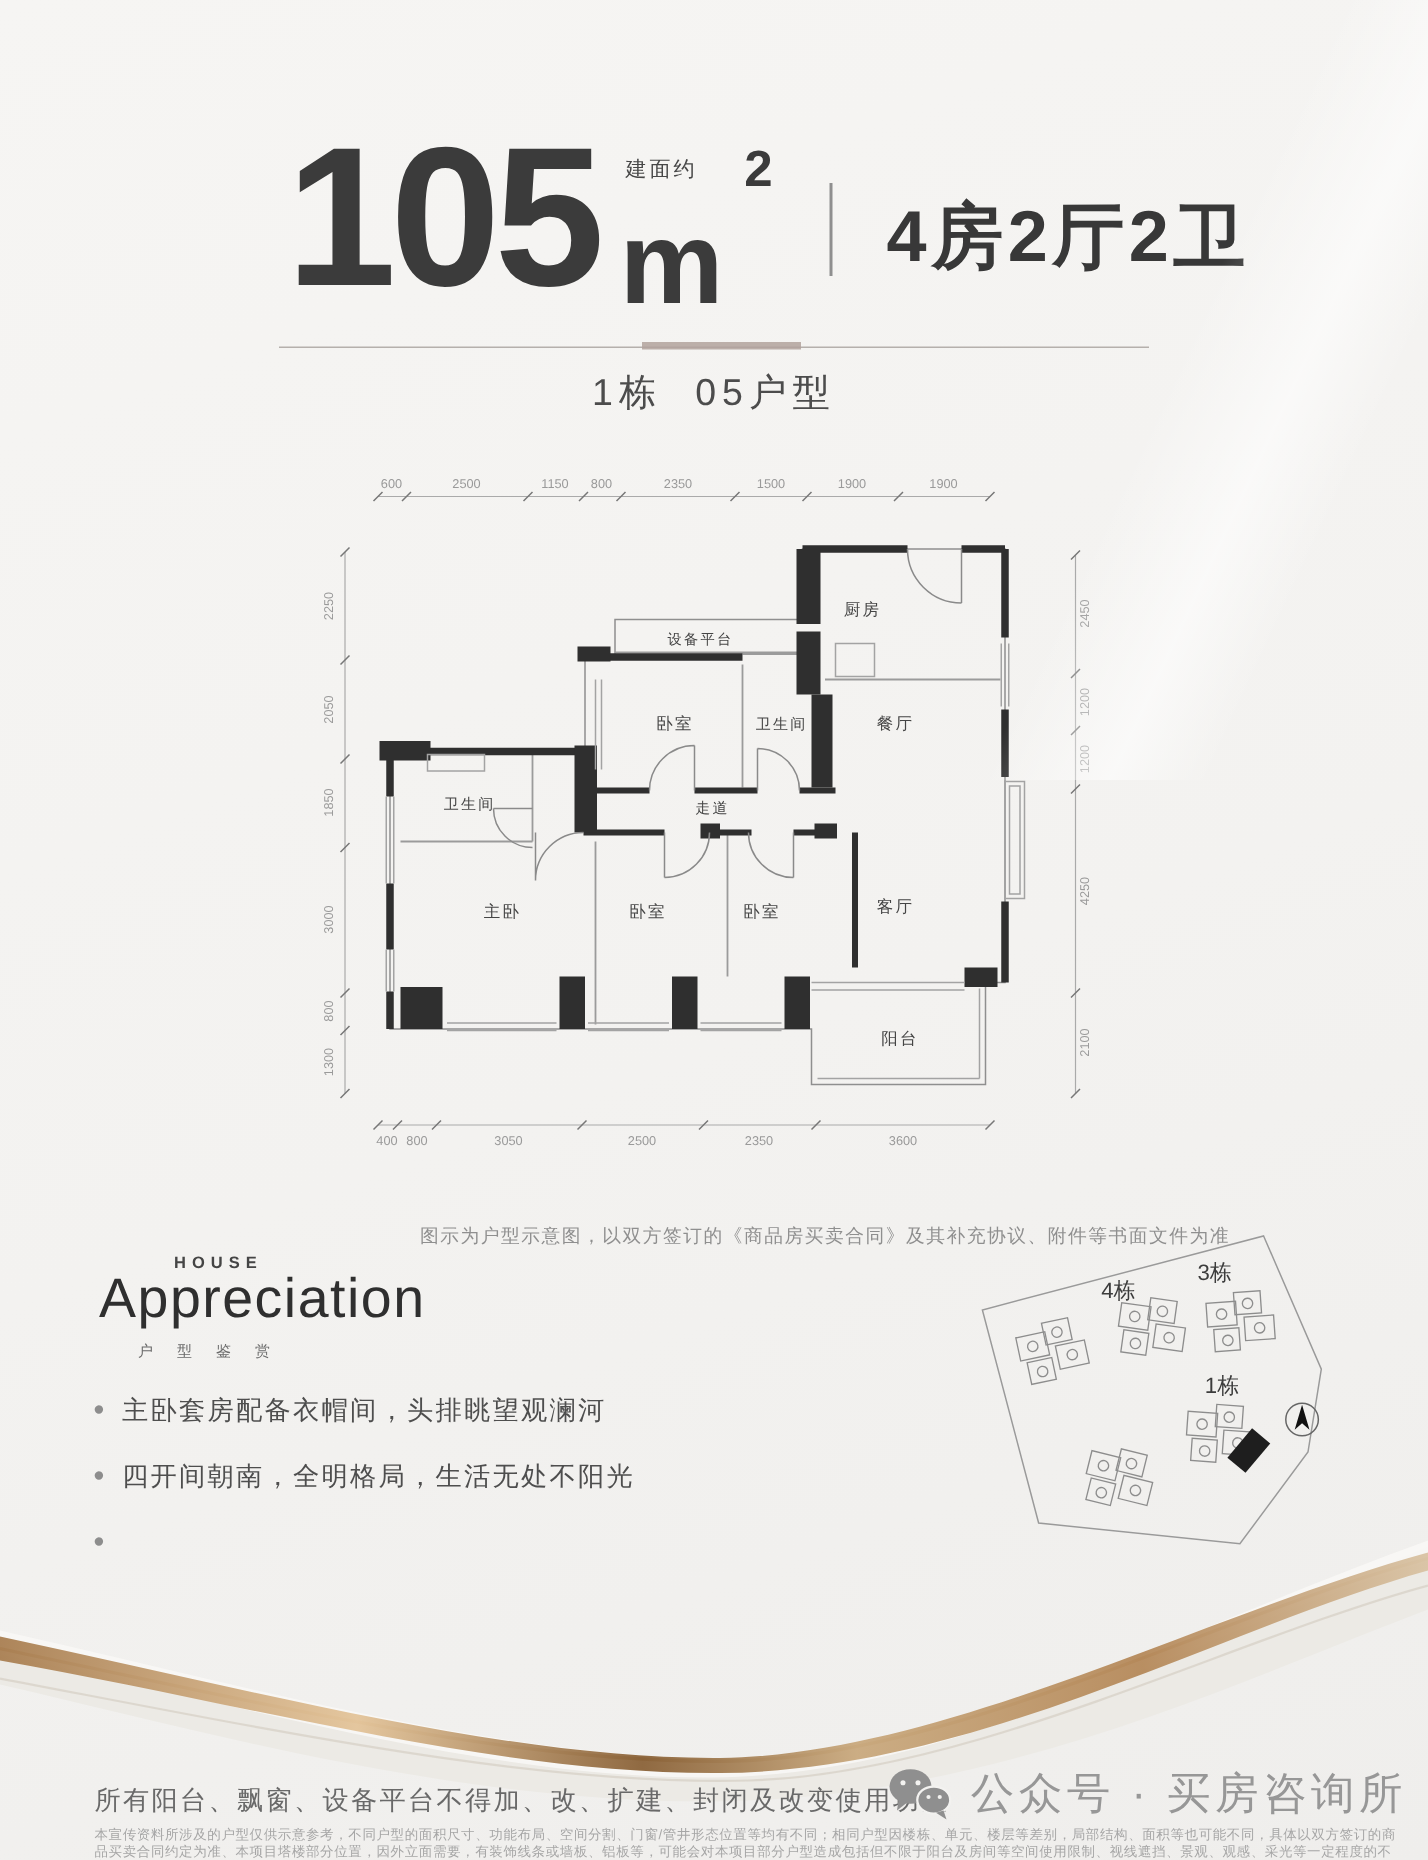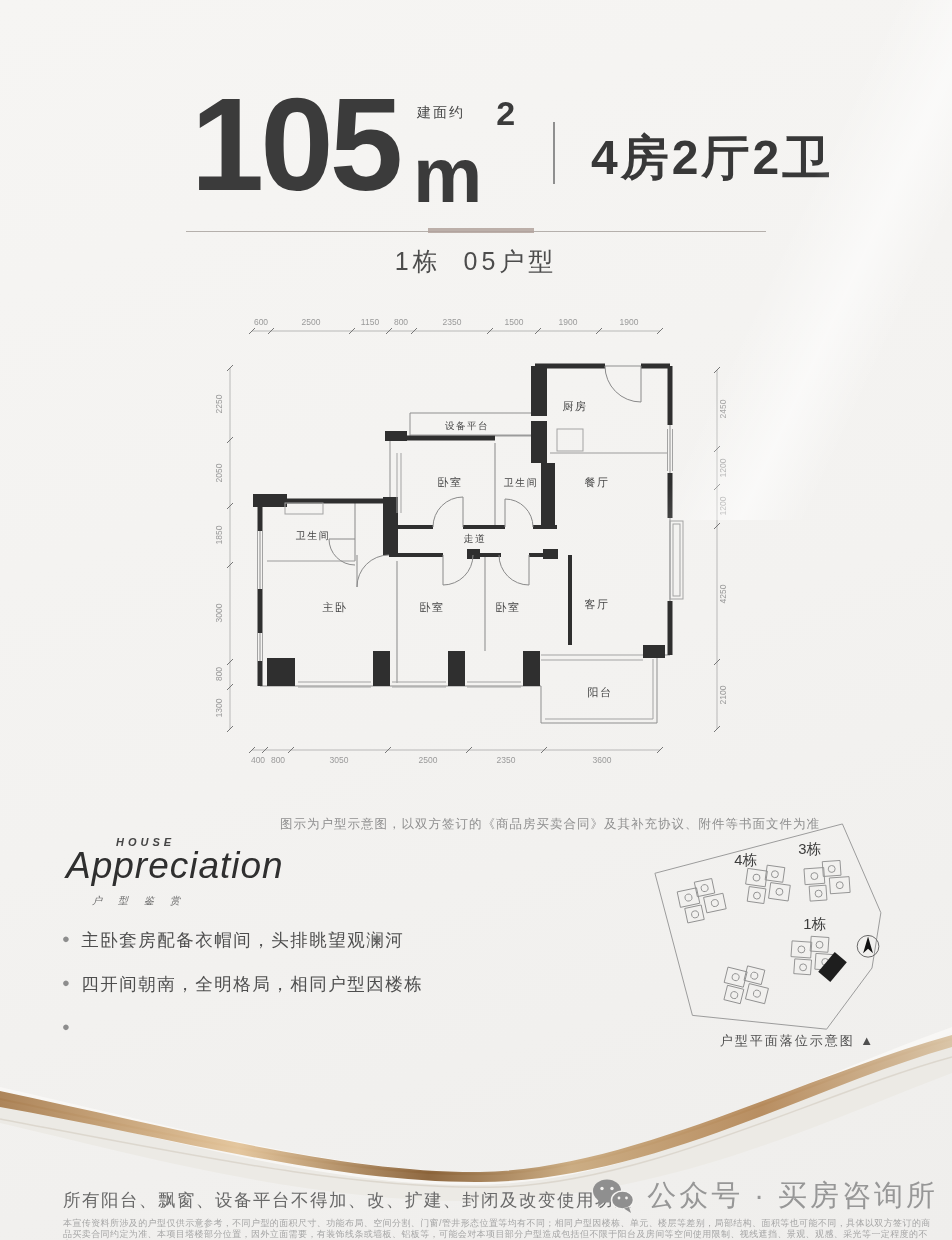--- a/index.html
+++ b/index.html
@@ -18,21 +18,21 @@
   .hero-div{width:2px;height:62px;background:#8f8f8f;margin:0 36px 14px 40px;}
   .hero-layout{font-size:48px;font-weight:600;letter-spacing:3px;color:#383838;margin-bottom:8px;white-space:pre;}
   .hero-rule{position:absolute;top:231px;left:186px;width:580px;height:1px;background:#b5b0ac;}
   .hero-rule-center{position:absolute;top:228px;left:428px;width:106px;height:5px;background:#b1a29c;opacity:.85;}
   .hero-sub{position:absolute;top:245px;left:0;width:100%;text-align:center;font-size:25px;letter-spacing:4px;color:#4c4c4c;white-space:pre;}
   
   .plan{position:absolute;left:205px;top:303px;width:560px;height:470px;}
   .plan text{font-family:"Liberation Sans","DejaVu Sans",sans-serif;}
   .plan-note{position:absolute;left:280px;top:816px;font-size:12.5px;letter-spacing:1px;color:#8f8f8f;}
   
-  .brand{position:absolute;left:66px;top:836px;font-style:italic;}
+  .brand{position:absolute;left:66px;top:836px;}
   .brand-house{font-size:11px;font-weight:700;letter-spacing:4px;color:#454545;margin-left:50px;}
   .brand-name{font-size:37px;font-weight:500;letter-spacing:1px;color:#2f2f2f;margin-top:-3px;}
   .brand-sub{font-size:10px;color:#6a6a6a;letter-spacing:16px;margin-top:7px;margin-left:26px;}
   
   .features{position:absolute;left:62px;top:928px;}
   .feature{display:flex;align-items:flex-start;font-size:17.5px;letter-spacing:1.5px;color:#4e4e4e;margin-bottom:20px;}
   .feature .dot{color:#8d8d8d;font-size:13px;line-height:1.7;margin-right:10px;}
   
   .siteplan{position:absolute;left:645px;top:820px;width:305px;height:222px;}
   .site-caption{position:absolute;left:645px;top:1032px;width:305px;text-align:center;font-size:13px;letter-spacing:2px;color:#4f4f4f;}
@@ -183,21 +183,21 @@
     <div class="brand-sub">户型鉴赏</div>
   </div>
 
   <div class="features">
     <div class="feature">
       <span class="dot">●</span>
       <span>主卧套房配备衣帽间，头排眺望观澜河</span>
     </div>
     <div class="feature">
       <span class="dot">●</span>
-      <span>四开间朝南，全明格局，相同户型因楼栋</span>
+      <span>四开间朝南，全明格局，生活无处不阳光</span>
     </div>
     <div class="feature">
       <span class="dot">●</span>
     </div>
   </div>
 
   <svg class="siteplan" viewBox="0 0 305 225">
     <defs>
       <g id="bc" stroke="#8d8d8d" stroke-width="0.9" fill="none">
         <rect x="-22" y="-14" width="20" height="16"></rect>
@@ -222,21 +222,20 @@
     <g font-size="15" fill="#3c3c3c" text-anchor="middle">
       <text x="100" y="46">4栋</text>
       <text x="165" y="34">3栋</text>
       <text x="170" y="110">1栋</text>
     </g>
     <g>
       <circle cx="224" cy="128" r="11" fill="none" stroke="#666" stroke-width="1"></circle>
       <polygon points="224,118 219,135 224,130.5 229,135" fill="#111"></polygon>
     </g>
   </svg>
-  <div class="site-caption">户型平面落位示意图 ▲</div>
 
   <svg class="wave" viewBox="0 0 952 210">
     <defs>
       <linearGradient id="gld" x1="0" y1="0" x2="1" y2="0">
         <stop offset="0" stop-color="#a97f52"></stop>
           <stop offset="0.25" stop-color="#e3c49a"></stop>
         <stop offset="0.45" stop-color="#8a6238"></stop>
           <stop offset="0.6" stop-color="#c9a97e"></stop>
         <stop offset="0.8" stop-color="#b5895a"></stop>
           <stop offset="1" stop-color="#d9c3a4"></stop>

